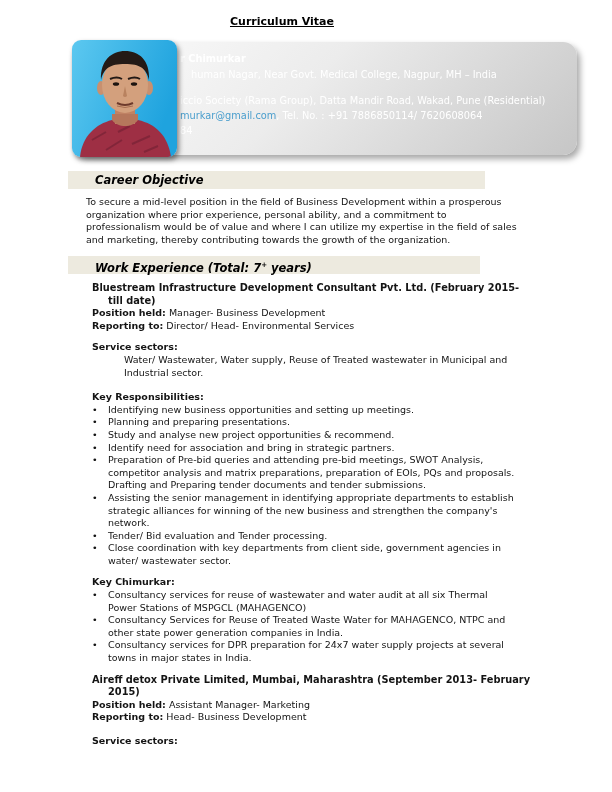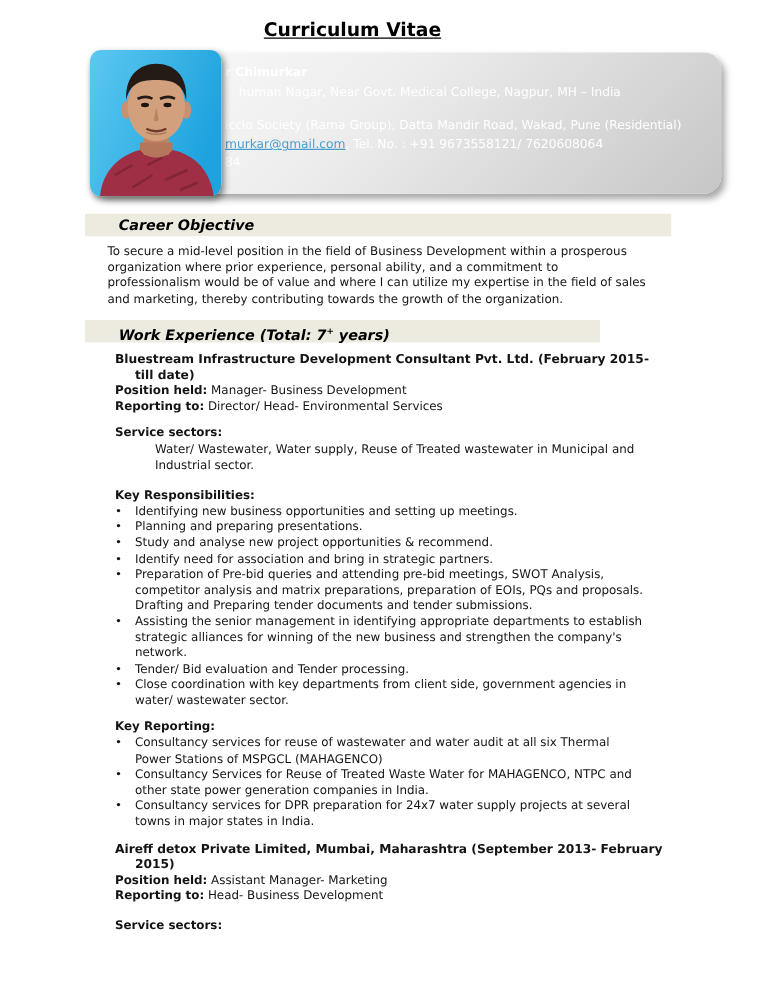--- a/index.html
+++ b/index.html
@@ -3,47 +3,47 @@
 <meta charset="utf-8">
 <style>
   html,body{margin:0;padding:0;}
   body{
     width:612px;height:792px;background:#ffffff;position:relative;
     font-family:"DejaVu Sans","Liberation Sans",sans-serif;color:#141414;
     overflow:hidden;
   }
   .doc-title{
     position:absolute;top:15px;left:0;width:564px;text-align:center;
-    font-size:15px;font-weight:bold;text-decoration:underline;color:#000;
+    font-size:11px;font-weight:bold;text-decoration:underline;color:#000;
   }
   .header-box{
     position:absolute;left:72px;top:42px;width:505px;height:113px;
     border-radius:14px;
     background:linear-gradient(135deg,#fcfcfc 0%,#ececec 45%,#c6c6c6 100%);
     box-shadow:3px 4px 6px rgba(0,0,0,0.35);
   }
   .photo{
     position:absolute;left:72px;top:40px;width:105px;height:117px;
     border-radius:9px;overflow:hidden;box-shadow:2px 3px 5px rgba(40,40,40,0.55);
   }
   .hline{
     position:absolute;left:180px;color:#ffffff;font-size:9.8px;white-space:nowrap;
   }
   .hline.name{top:53px;font-weight:bold;}
   .hline.addr1{top:69px;padding-left:11px;}
   .hline.addr2{top:95px;}
   .hline.contact{top:110px;}
   .hline.dob{top:125px;}
-  .email{color:#4a9ecd;text-decoration:underline;cursor:pointer;}
+  .email{color:#4a9ecd;cursor:pointer;}
   .section-bar{
     position:absolute;left:68px;height:18px;background:#edeadf;
     font-size:11.5px;font-weight:bold;font-style:italic;color:#000;
     line-height:18px;padding-left:27px;box-sizing:border-box;
   }
-  .bar-career{top:171px;width:469px;}
+  .bar-career{top:171px;width:417px;}
   .bar-work{top:256px;width:412px;}
   .sup{font-size:7px;vertical-align:super;}
   .objective{
     position:absolute;left:86px;top:196px;width:470px;
     font-size:9.5px;line-height:12.6px;white-space:pre-line;
   }
   .jobs{
     position:absolute;left:92px;top:282px;width:465px;
     font-size:9.5px;line-height:12.6px;
   }
@@ -62,21 +62,21 @@
 </head>
 <body>
 
 <div class="doc-title">Curriculum Vitae</div>
 
 <div class="header-box"></div>
 
 <div class="hline name">r Chimurkar</div>
 <div class="hline addr1">human Nagar, Near Govt. Medical College, Nagpur, MH – India</div>
 <div class="hline addr2">iccio Society (Rama Group), Datta Mandir Road, Wakad, Pune (Residential)</div>
-<div class="hline contact"><span class="email">murkar@gmail.com</span><span>, Tel. No. : +91 9673558121/ 7620608064</span></div>
+<div class="hline contact"><span class="email">murkar@gmail.com</span><span>, Tel. No. : +91 7886850114/ 7620608064</span></div>
 <div class="hline dob">84</div>
 
 <div class="photo">
   <svg width="105" height="117" viewBox="0 0 105 117" xmlns="http://www.w3.org/2000/svg">
     <defs>
       <linearGradient id="bgGrad" x1="0" y1="0" x2="1" y2="0.4">
         <stop offset="0" stop-color="#5cc8f0"></stop>
         <stop offset="1" stop-color="#1fa3de"></stop>
       </linearGradient>
     </defs>
@@ -160,21 +160,21 @@
   <div class="bullet-row">
       <span class="bullet-glyph">•</span>
       <span class="bullet-text">Tender/ Bid evaluation and Tender processing.</span>
     </div>
   <div class="bullet-row">
       <span class="bullet-glyph">•</span>
       <span class="bullet-text">Close coordination with key departments from client side, government agencies in
 water/ wastewater sector.</span>
     </div>
 
-  <div class="subhead">Key Reporting:</div>
+  <div class="subhead">Key Chimurkar:</div>
   <div class="bullet-row">
       <span class="bullet-glyph">•</span>
       <span class="bullet-text">Consultancy services for reuse of wastewater and water audit at all six Thermal
 Power Stations of MSPGCL (MAHAGENCO)</span>
     </div>
   <div class="bullet-row">
       <span class="bullet-glyph">•</span>
       <span class="bullet-text">Consultancy Services for Reuse of Treated Waste Water for MAHAGENCO, NTPC and
 other state power generation companies in India.</span>
     </div>

